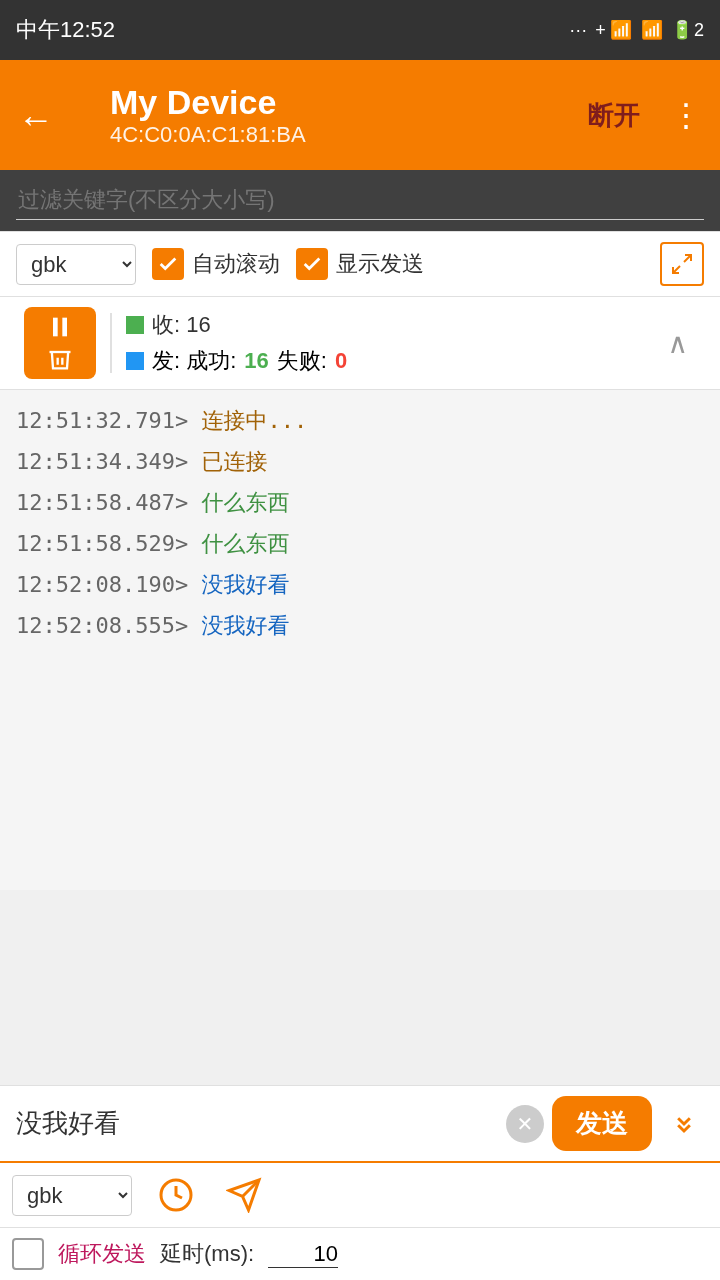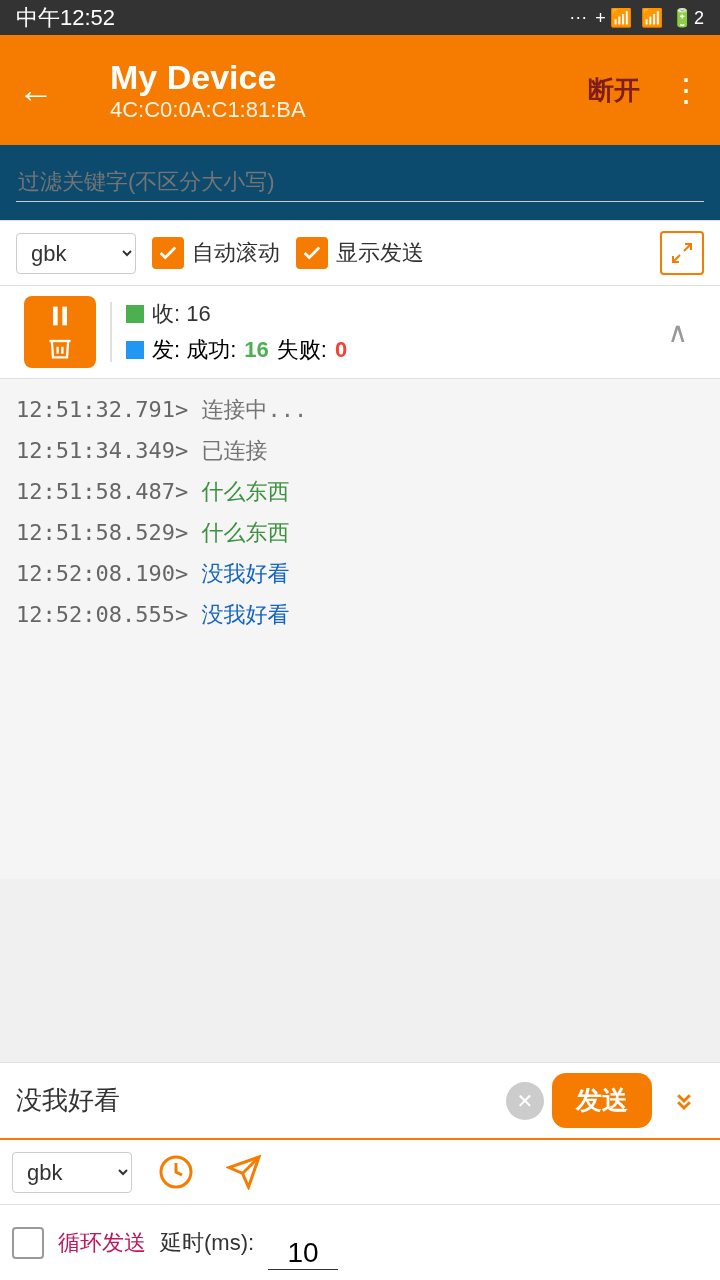--- a/index.html
+++ b/index.html
@@ -10,21 +10,21 @@
       font-family: 'Arial', sans-serif;
       background: #f0f0f0;
       position: relative;
       overflow-x: hidden;
     }
 
     
     .status-bar {
       background: #333;
       color: #fff;
-      height: 35px;
+      height: 60px;
       display: flex;
       align-items: center;
       justify-content: space-between;
       padding: 0 16px;
       font-size: 22px;
       font-weight: 500;
     }
     .status-bar-right {
       display: flex;
       align-items: center;
@@ -71,22 +71,22 @@
     }
     .more-btn {
       color: #fff;
       font-size: 32px;
       cursor: pointer;
       padding: 6px;
     }
 
     
     .filter-bar {
-      background: #0c4a6e;
-      padding: 18px 16px;
+      background: #404040;
+      padding: 11px 16px;
       border-bottom: 1px solid #e0e0e0;
     }
     .filter-input {
       width: 100%;
       border: none;
       border-bottom: 1px solid #ccc;
       font-size: 22px;
       color: #999;
       padding: 6px 2px;
       outline: none;
@@ -232,21 +232,21 @@
       color: #333;
       line-height: 1.5;
     }
     .log-line .timestamp {
       color: #666;
     }
     .log-line.received .message {
       color: #3f9142;
     }
     .log-line.connected .message {
-      color: #737373;
+      color: #a16207;
     }
     .log-line.sent .message {
       color: #1565c0;
     }
 
     
     .bottom-area {
       position: fixed;
       bottom: 0;
       left: 0;
@@ -364,25 +364,24 @@
     }
     .loop-label {
       color: #be185d;
     }
     .delay-label {
       color: #333;
     }
     .delay-input {
       border: none;
       border-bottom: 1px solid #333;
-      font-size: 28px;
+      font-size: 22px;
       width: 70px;
-      text-align: center;
+      text-align: right;
       outline: none;
-      margin-top: 22px;
     }
   </style>
 </head>
 <body>
 
 <div class="status-bar">
   <span>中午12:52</span>
   <div class="status-bar-right">
     <span>···</span>
     <span>+ 📶</span>

